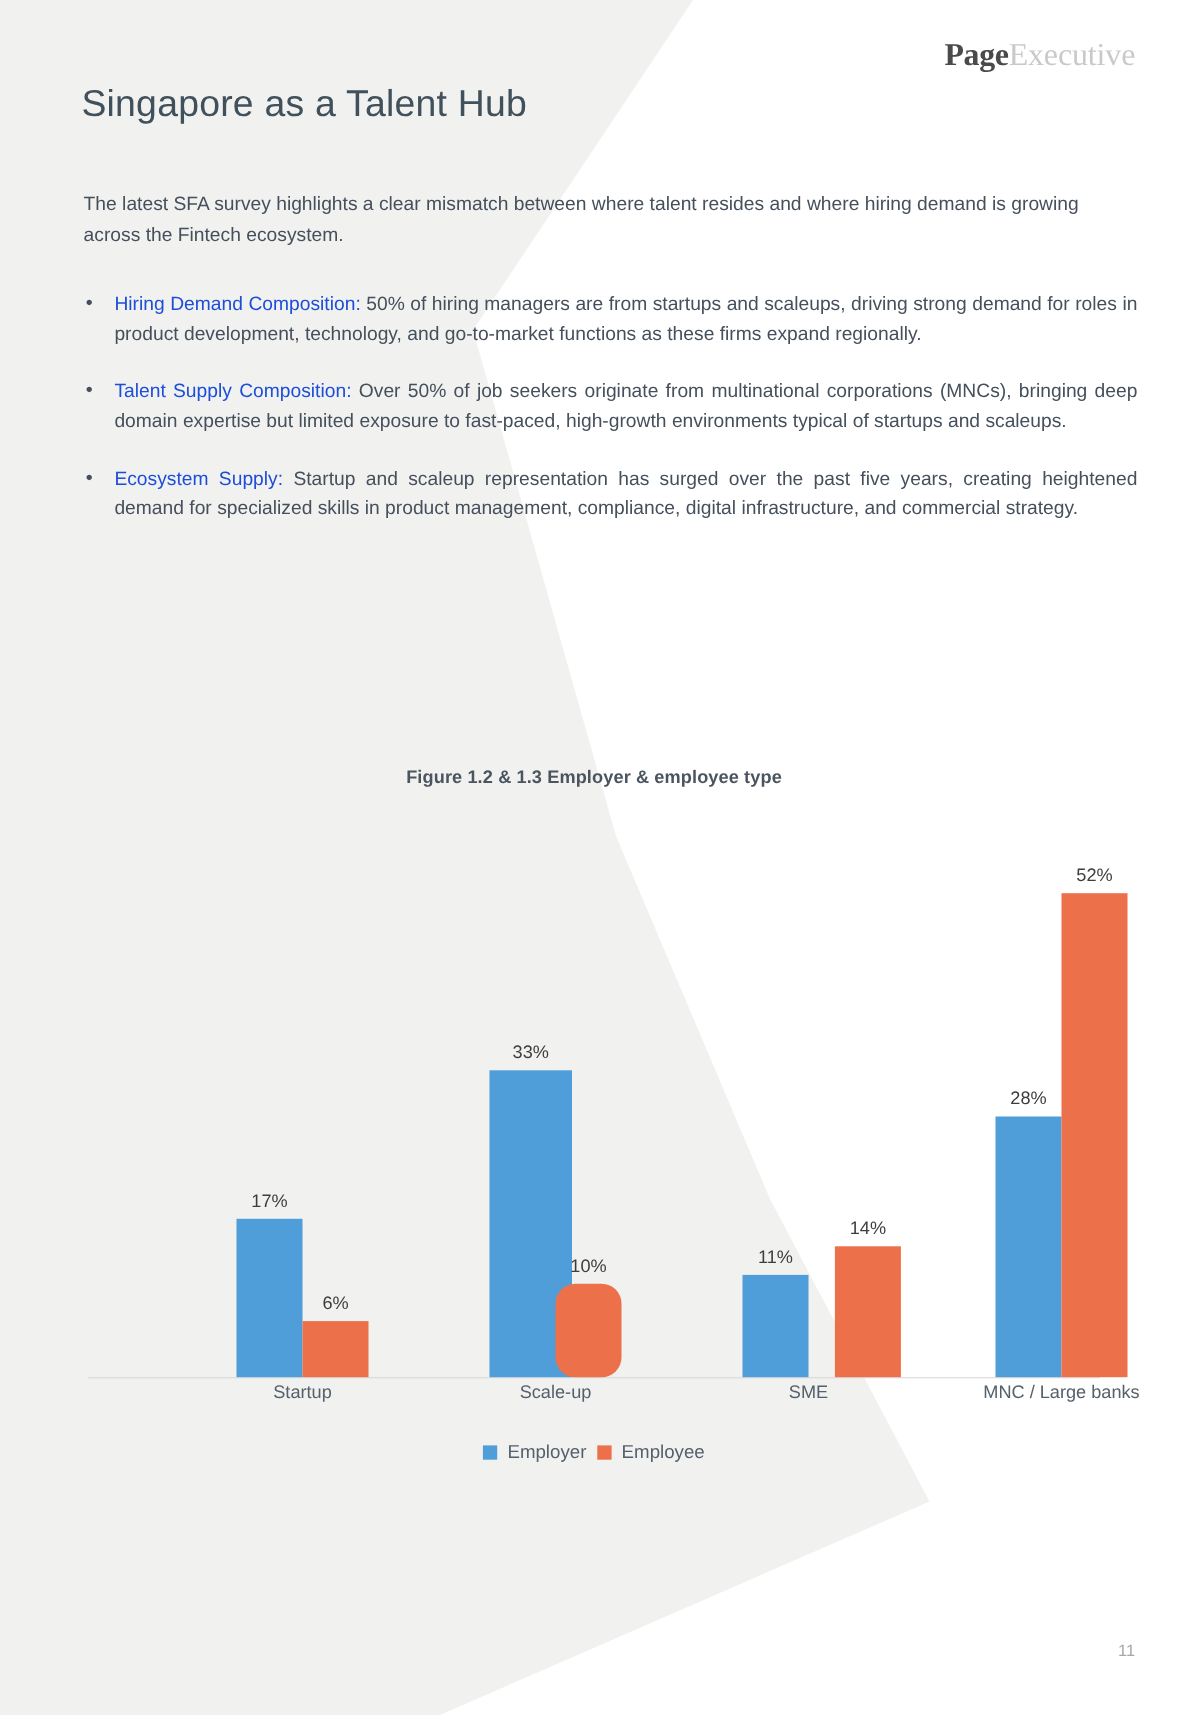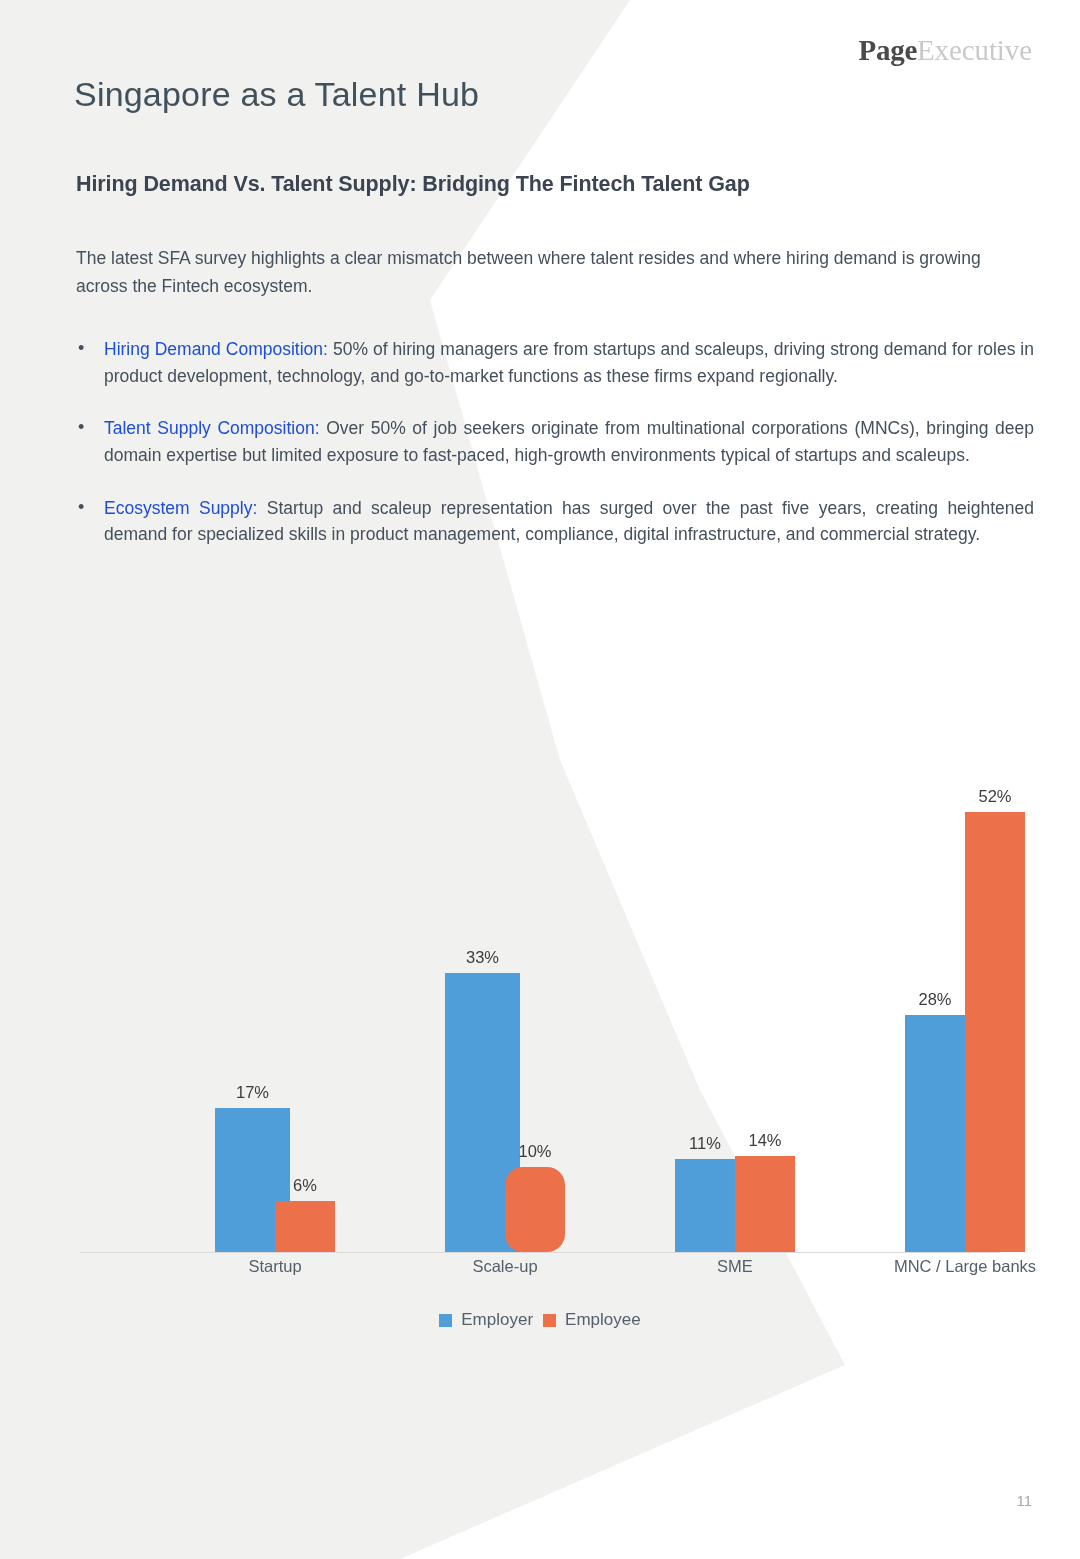--- a/index.html
+++ b/index.html
@@ -252,63 +252,63 @@
   </svg>
 
 
   <div class="brand">
     <span class="b-page">Page</span><span class="b-exec">Executive</span>
   </div>
 
   <div class="page-title">Singapore as a Talent Hub</div>
 
   <div class="content">
-    <h2 class="section-heading">Hiring Demand Vs. Talent Supply: Bridging The Fintech Talent Gap</h2>
     <p class="intro">The latest SFA survey highlights a clear mismatch between where talent resides and where hiring demand is growing across the Fintech ecosystem.</p>
 
     <ul class="bullets">
       <li>
         <b>Hiring Demand Composition:</b><span> 50% of hiring managers are from startups and scaleups, driving strong demand for roles in product development, technology, and go-to-market functions as these firms expand regionally.</span>
       </li>
       <li>
         <b>Talent Supply Composition:</b><span> Over 50% of job seekers originate from multinational corporations (MNCs), bringing deep domain expertise but limited exposure to fast-paced, high-growth environments typical of startups and scaleups.</span>
       </li>
       <li>
         <b>Ecosystem Supply:</b><span> Startup and scaleup representation has surged over the past five years, creating heightened demand for specialized skills in product management, compliance, digital infrastructure, and commercial strategy.</span>
       </li>
     </ul>
   </div>
 
+  <div class="fig-caption">Figure 1.2 &amp; 1.3 Employer &amp; employee type</div>
 
   <div class="chart">
     <div class="plot">
       <div class="axis-line"></div>
 
       <div id="groups">
           <div class="group" style="left: 135px; width: 120px;">
-            <div class="bar blue b1" style="height: 143.82px; background: rgb(79, 157, 217); padding-left: 15px;">
+            <div class="bar blue b1" style="height: 143.82px; background: rgb(79, 157, 217);">
               <span class="bar-label">17%</span>
             </div>
             <div class="bar orange b2" style="height: 50.76px; background: rgb(236, 112, 73);">
               <span class="bar-label">6%</span>
             </div>
           </div>
           <div class="group" style="left: 365px; width: 120px;">
             <div class="bar blue b1" style="height: 279.18px; background: rgb(79, 157, 217); padding-left: 15px;">
               <span class="bar-label">33%</span>
             </div>
             <div class="bar orange b2" style="height: 84.6px; background: rgb(236, 112, 73); border-radius: 18px;">
               <span class="bar-label">10%</span>
             </div>
           </div>
           <div class="group" style="left: 595px; width: 120px;">
             <div class="bar blue b1" style="height: 93.06px; background: rgb(79, 157, 217);">
               <span class="bar-label">11%</span>
             </div>
-            <div class="bar orange b2" style="height: 96px; background: rgb(236, 112, 73);">
+            <div class="bar orange b2" style="height: 119px; background: rgb(236, 112, 73); margin-left: 24px;">
               <span class="bar-label">14%</span>
             </div>
           </div>
           <div class="group" style="left: 825px; width: 120px;">
             <div class="bar blue b1" style="height: 236.88px; background: rgb(79, 157, 217);">
               <span class="bar-label">28%</span>
             </div>
             <div class="bar orange b2" style="height: 439.92px; background: rgb(236, 112, 73);">
               <span class="bar-label">52%</span>
             </div>

